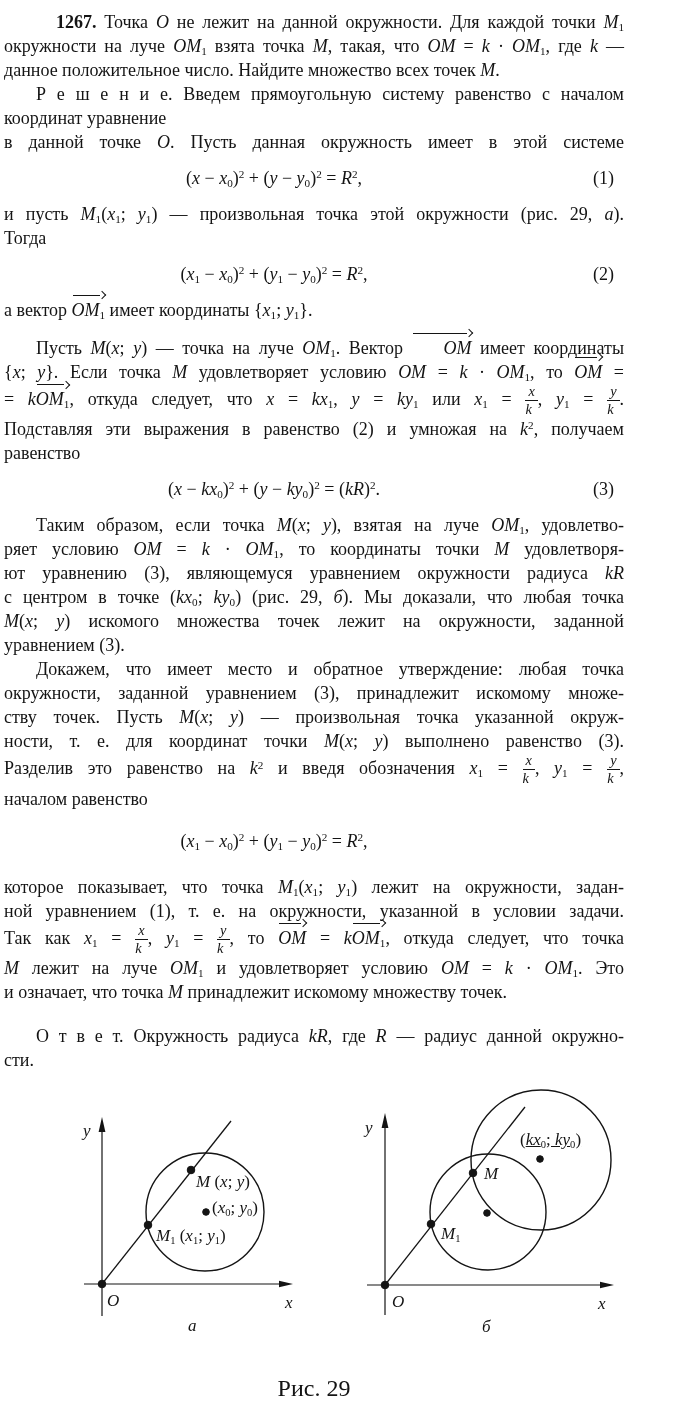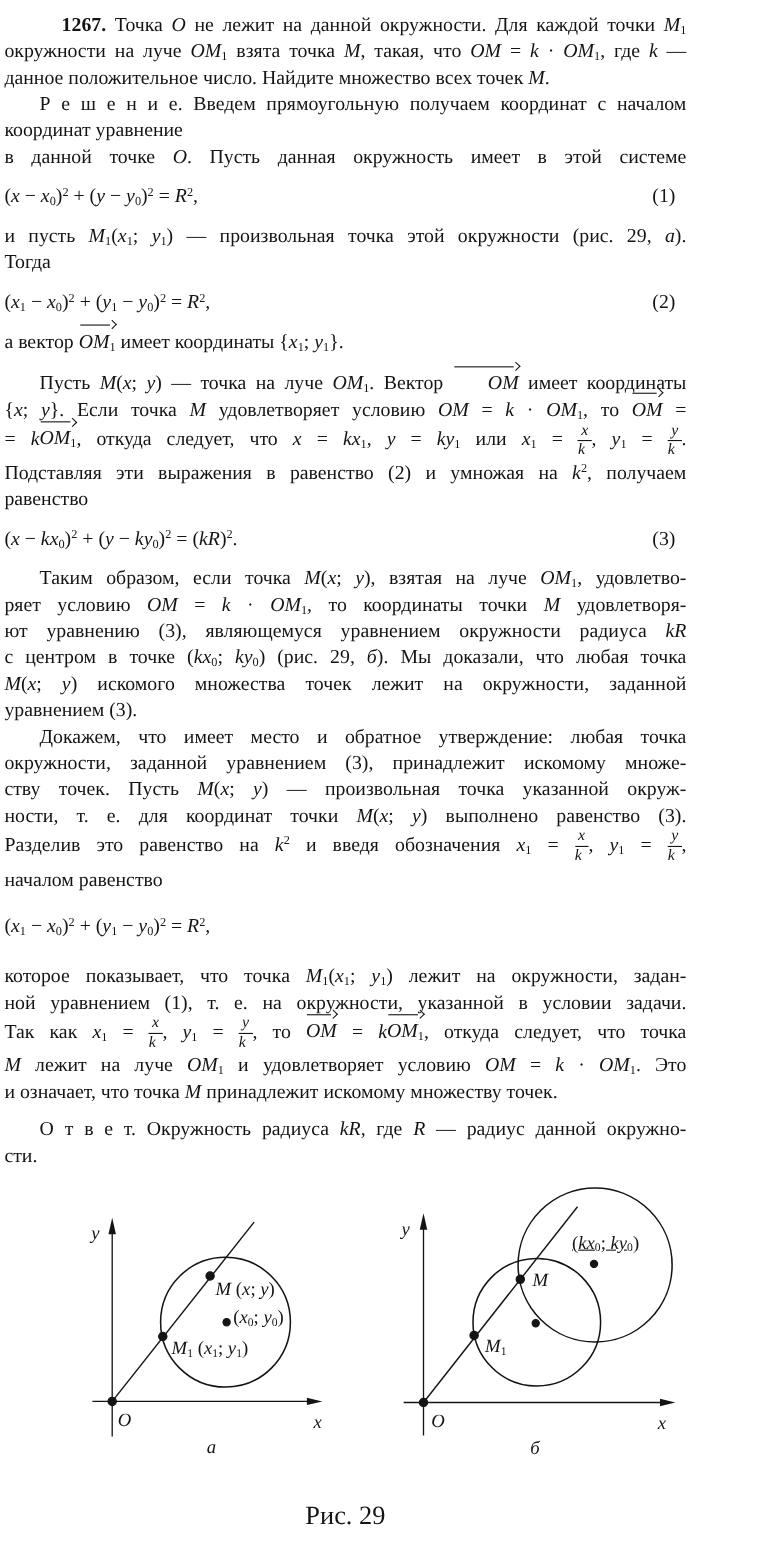--- a/index.html
+++ b/index.html
@@ -26,27 +26,27 @@
   
   .vec{position:relative;display:inline-block;}
   .vec::before{content:'';position:absolute;left:1px;right:5px;top:-3px;border-top:1.3px solid #141414;}
   .vec::after{content:'';position:absolute;right:0;top:-5.6px;width:5px;height:5px;
     border-top:1.3px solid #141414;border-right:1.3px solid #141414;transform:rotate(45deg);}
   
   .frac{display:inline-block;vertical-align:-0.62em;text-align:center;font-size:0.8em;line-height:1.05;}
   .frac .fn{display:block;border-bottom:1px solid #141414;padding:0 3px 1px;}
   .frac .fd{display:block;padding-top:1px;}
   
-  .eq{position:relative;text-align:left;margin:12px 0;padding-right:80px;}
+  .eq{position:relative;text-align:center;margin:12px 0;padding-right:80px;}
   .eq.sp{margin:18px 0 22px;}
   .eq-body{display:inline-block;}
   .eq-num{position:absolute;right:10px;top:0;}
   .mt1{margin-top:14px;font-family:Liberation Serif, serif;}
   .mt2{margin:6px 0 10px;}
-  .mt3{margin-top:10px;}
+  .mt3{margin-top:20px;}
   
   .figures{position:relative;height:262px;margin-top:16px;}
   .fig{position:absolute;}
   .fig-a{left:48px;top:14px;width:300px;height:245px;}
   .fig-b{left:358px;top:0;width:330px;height:258px;}
   .fig-svg{position:absolute;left:0;top:0;}
   .fig-svg line,.fig-svg circle{stroke:#141414;}
   .fl{position:absolute;font-size:17px;line-height:19px;white-space:nowrap;color:#141414;}
   .caption{text-align:center;margin-top:26px;font-size:24px;}
 </style>
@@ -55,21 +55,21 @@
 
 <div class="page">
 
   <p class="para ind-lg">
       <span class="jl"><b>1267.</b> Точка <i>O</i> не лежит на данной окружности. Для каждой точки <i>M</i><sub>1</sub></span>
       <span class="jl">окружности на луче <i>OM</i><sub>1</sub> взята точка <i>M</i>, такая, что <i>OM</i> = <i>k</i> · <i>OM</i><sub>1</sub>, где <i>k</i> —</span>
       <span class="jl last">данное положительное число. Найдите множество всех точек <i>M</i>.</span>
     </p>
 
   <p class="para ind">
-      <span class="jl">Р е ш е н и е. Введем прямоугольную получаем координат с началом</span>
+      <span class="jl">Р е ш е н и е. Введем прямоугольную систему равенство с началом</span>
       <span class="jl last">координат уравнение</span>
       <span class="jl">в данной точке <i>O</i>. Пусть данная окружность имеет в этой системе</span>
     </p>
 
   <div class="eq">
     <span class="eq-body">(<i>x</i> − <i>x</i><sub>0</sub>)<sup>2</sup> + (<i>y</i> − <i>y</i><sub>0</sub>)<sup>2</sup> = <i>R</i><sup>2</sup>,</span>
     <span class="eq-num">(1)</span>
   </div>
 
   <p class="para">

